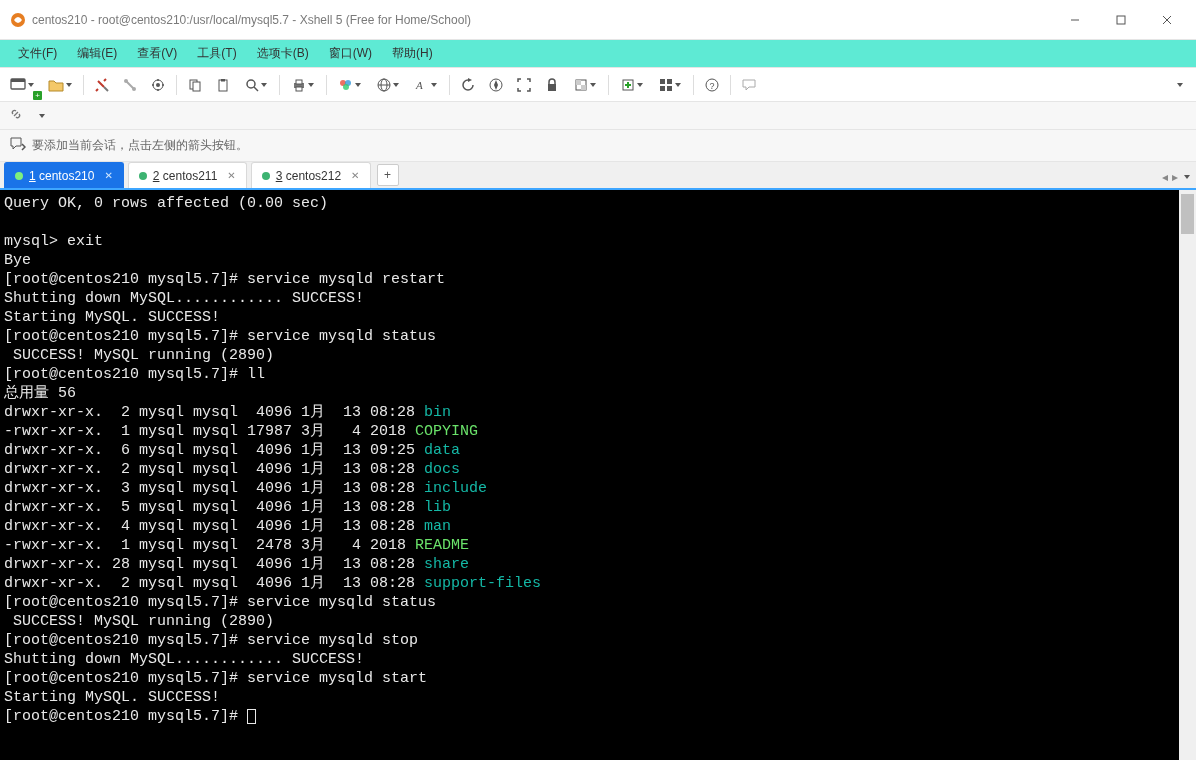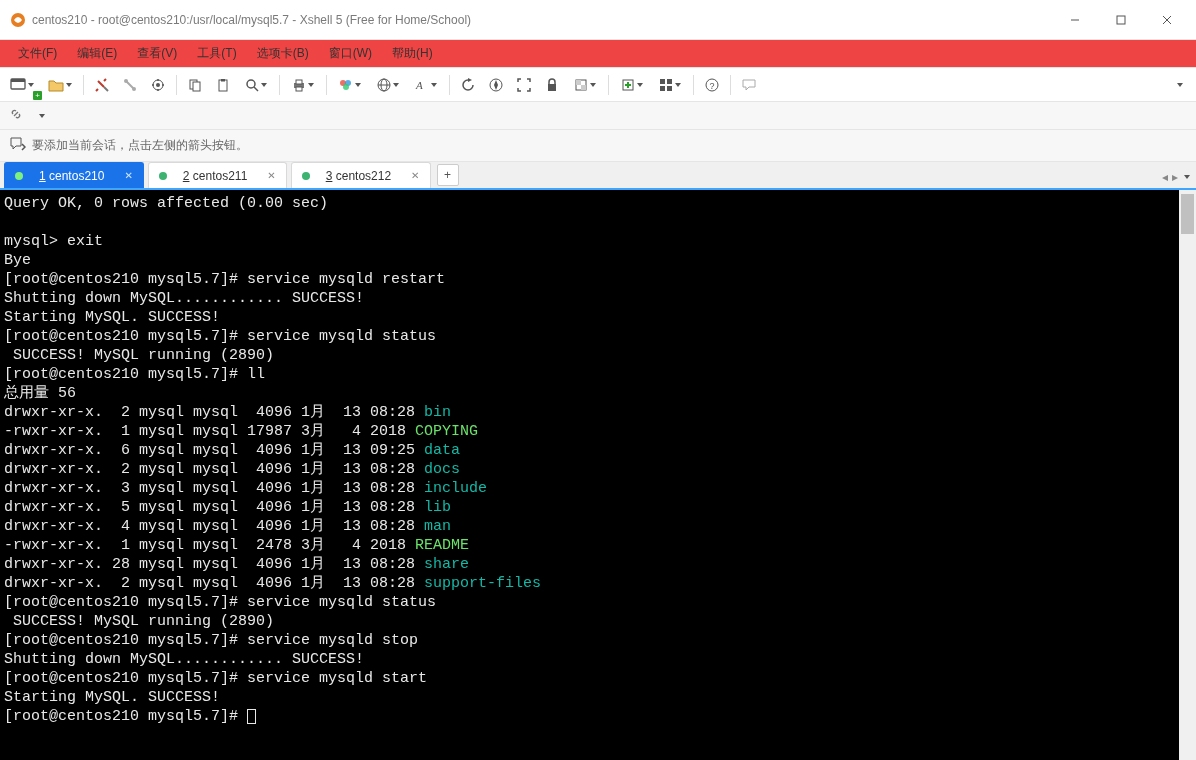--- a/index.html
+++ b/index.html
@@ -23,21 +23,21 @@
 }
 .titlebar .app-icon {
   width: 16px; height: 16px; margin-right: 6px;
   display: inline-flex; align-items: center; justify-content: center;
 }
 .titlebar .title { color: #7a7a7a; flex: 1; }
 .win-controls { display: flex; gap: 0; }
 .win-btn { width: 46px; height: 30px; display: flex; align-items:center; justify-content:center; color:#5a5a5a;}
 .win-btn svg { width:10px; height:10px; }
 .menubar {
-  height: 28px; background: #ef4444; display:flex; align-items:center;
+  height: 28px; background: #5eead4; display:flex; align-items:center;
   padding: 0 10px; gap: 4px; border-bottom:1px solid #e5e5e5;
 }
 .menu-item { padding: 4px 8px; color:#333; }
 .toolbar {
   height: 34px; background:#fff; display:flex; align-items:center;
   padding: 0 4px; gap:2px; border-bottom:1px solid #e5e5e5;
 }
 .tb-btn {
   width: 26px; height:26px; display:flex; align-items:center; justify-content:center;
   border-radius:2px; position:relative;
@@ -58,21 +58,21 @@
 }
 .hintbar {
   height: 32px; background:#f7f7f7; display:flex; align-items:center;
   padding:0 10px; gap:6px; border-bottom:1px solid #e5e5e5; color:#666;
 }
 .tabbar {
   height: 28px; background:#f0f0f0; display:flex; align-items:flex-end;
   padding:0 4px; border-bottom:2px solid #3ea6ff; position:relative;
 }
 .tab {
-  height:26px; padding:0 10px; display:flex; align-items:center; gap:16px;
+  height:26px; padding:0 10px; display:flex; align-items:center; gap:6px;
   background:#fff; border:1px solid #d9d9d9; border-bottom:none;
   border-radius:3px 3px 0 0; margin-right:4px; color:#333;
 }
 .tab.active { background:#1a73e8; color:#fff; border-color:#1a73e8; }
 .tab .dot { width:8px;height:8px;border-radius:50%; }
 .tab .dot.green { background:#3cb371; }
 .tab.active .dot.green { background:#7ef07e; }
 .tab .close { font-size:10px; color:#888; margin-left:4px; }
 .tab.active .close { color:#cfe6ff; }
 .tab .under { text-decoration: underline; }

